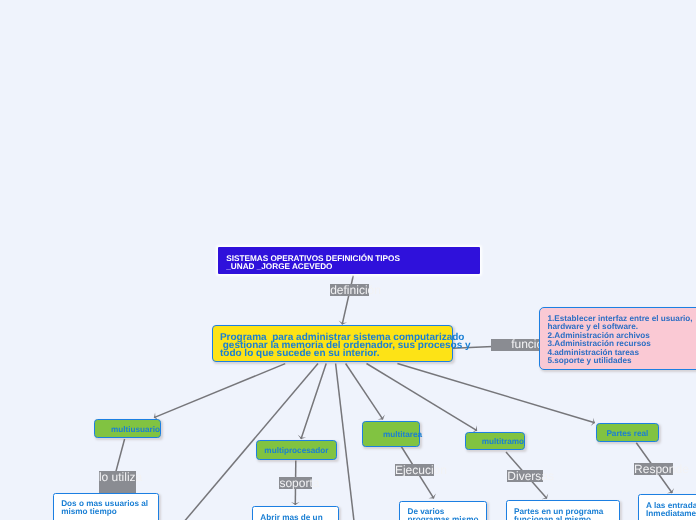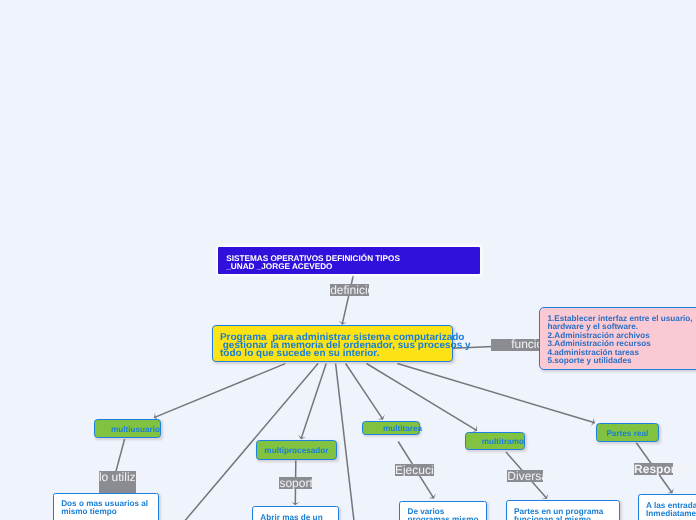--- a/index.html
+++ b/index.html
@@ -108,40 +108,40 @@
 
   <div class="node head" style="left:255.7px;top:440.2px;width:81.5px;height:19.7px;">
     <div class="txt">multiprocesador</div>
   </div>
   <div class="elabel" style="left:279.4px;top:477px;width:32.3px;height:12.1px;line-height:12.1px;">soporta</div>
   <div class="node leaf" style="left:252px;top:506.2px;width:87.4px;height:30px;padding-left:7.3px;">
     <div class="txt">Abrir mas de un</div>
     <div class="txt"></div>
   </div>
 
-  <div class="node head" style="left:361.5px;top:421.2px;width:58.2px;height:14px;padding-left:24px;">
+  <div class="node head" style="left:361.5px;top:421.2px;width:58.2px;height:26px;padding-left:24px;">
     <div class="txt">multitarea</div>
   </div>
   <div class="elabel" style="left:394.9px;top:464.1px;width:39.2px;height:12.1px;line-height:12.1px;">Ejecución</div>
   <div class="node leaf" style="left:399.2px;top:500.7px;width:87.5px;height:30px;padding-left:7.3px;">
     <div class="txt">De varios</div>
     <div class="txt">programas mismo</div>
   </div>
 
   <div class="node head" style="left:464.8px;top:431.6px;width:60.3px;height:18px;justify-content:flex-end;">
     <div class="txt">multitramo</div>
   </div>
   <div class="elabel" style="left:507.3px;top:469.5px;width:35.7px;height:12.1px;line-height:12.1px;">Diversas</div>
   <div class="node leaf" style="left:505.8px;top:500.4px;width:113.9px;height:30px;padding-left:7.3px;">
     <div class="txt">Partes en un programa</div>
     <div class="txt">funcionan al mismo</div>
   </div>
 
   <div class="node head" style="left:595.7px;top:422.8px;width:63.3px;height:19.6px;">
     <div class="txt">Partes real</div>
   </div>
-  <div class="elabel" style="left:634.1px;top:462.5px;width:38.7px;height:12.6px;line-height:12.6px;font-weight:bold;">Responde</div>
+  <div class="elabel" style="left:634.1px;top:462.5px;width:38.7px;height:12.6px;line-height:12.6px;">Responde</div>
   <div class="node leaf" style="left:637.5px;top:494.3px;width:100px;height:36px;padding-left:7.6px;">
     <div class="txt">A las entradas</div>
     <div class="txt">Inmediatame</div>
   </div>
 
 </div>
 
 </body></html>

